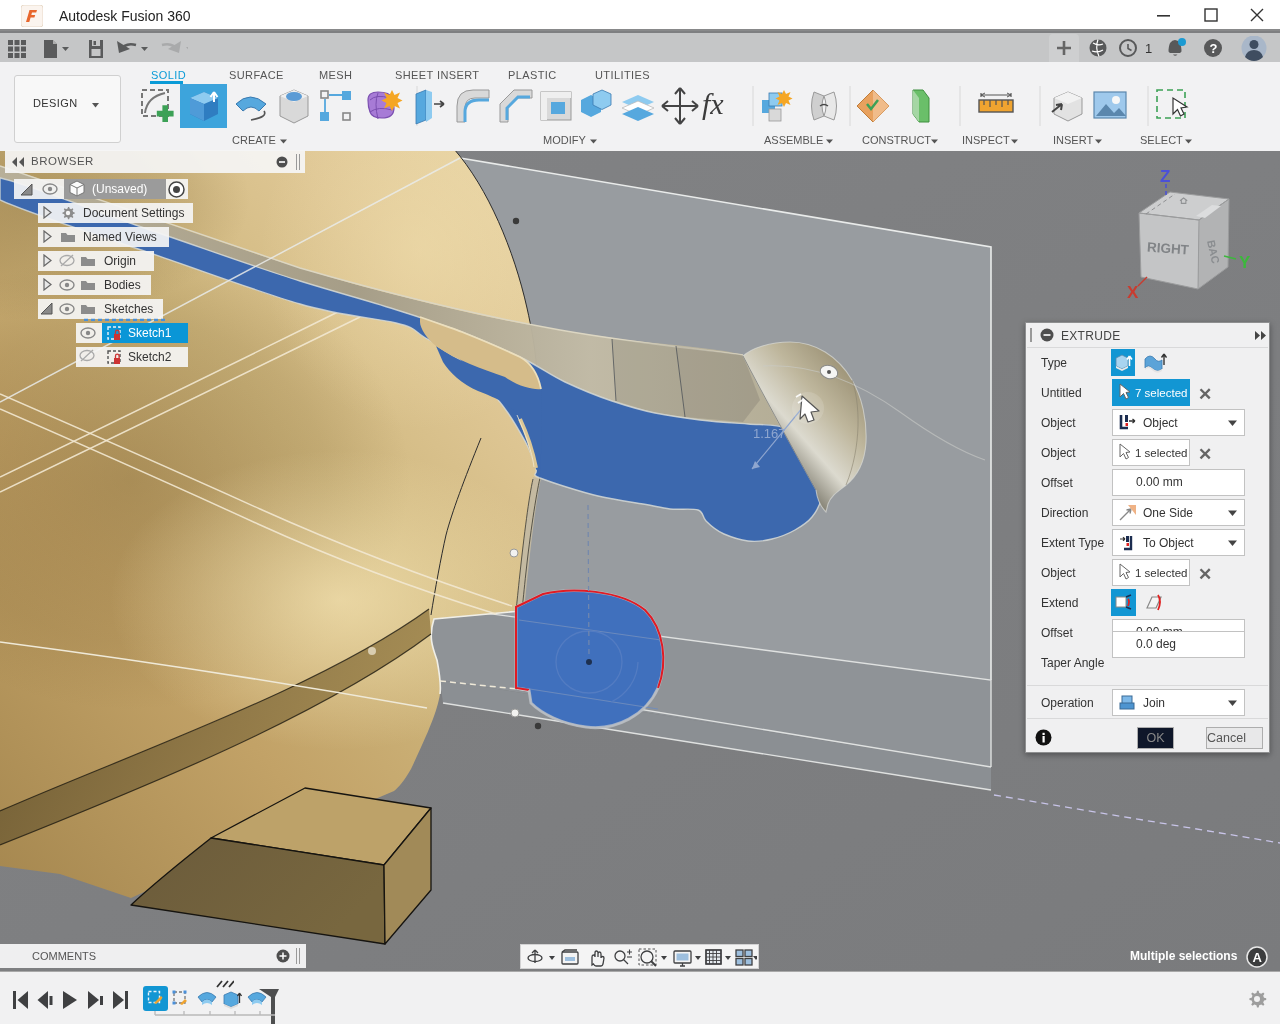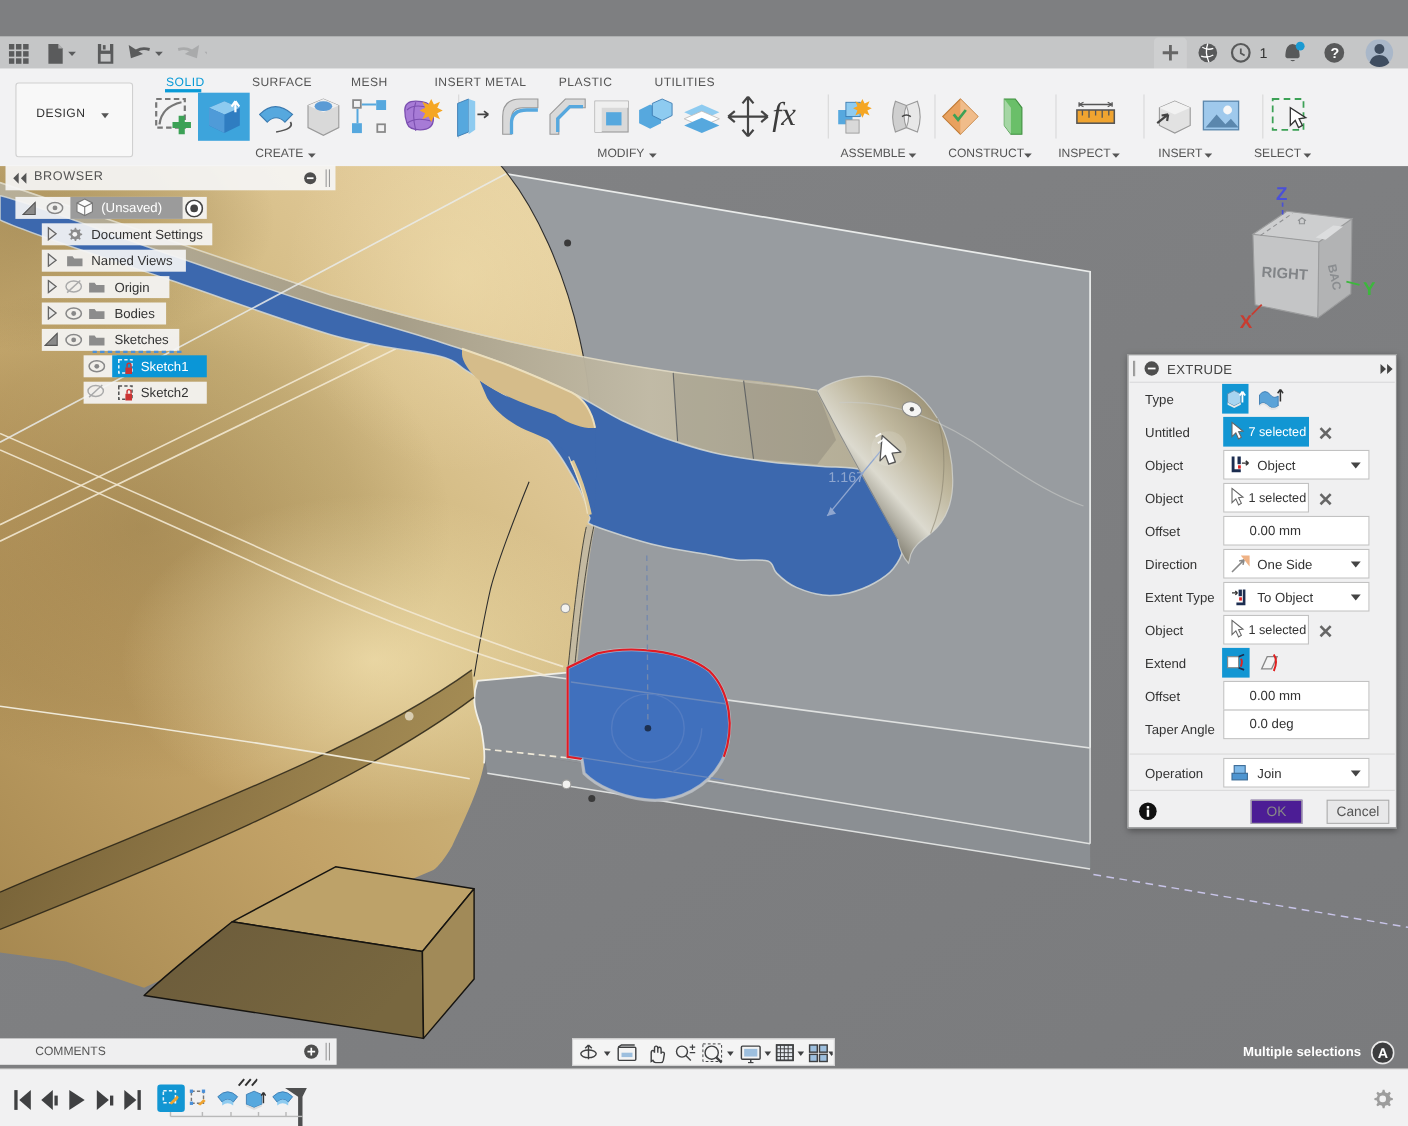--- a/index.html
+++ b/index.html
@@ -195,20 +195,36 @@
       <text x="1160" y="182" font-size="17" font-weight="bold" fill="#4a50d8">Z</text>
       <path d="M1166,184 L1166,196" stroke="#4a50d8" stroke-width="1.5" stroke-dasharray="4,3"></path>
       <text x="1127" y="298" font-size="17" font-weight="bold" fill="#c83c30">X</text>
       <path d="M1138,286 L1147,277" stroke="#c83c30" stroke-width="1.5"></path>
       <text x="1239" y="268" font-size="17" font-weight="bold" fill="#3cb83c">Y</text>
       <path d="M1224,256 L1236,259" stroke="#3cb83c" stroke-width="1.5"></path>
     </g>
    </g>
   </svg>
 
+  <div id="titlebar">
+    <svg class="abs" style="left:21px;top:5px" width="22" height="22" viewBox="0 0 22 22">
+      <rect x="0" y="0" width="22" height="22" rx="3" fill="#fbf4ee" stroke="#e8d9c8" stroke-width="1"></rect>
+      <path d="M5 17 L8.5 5 L16 5 L15.2 7.6 L11 7.6 L10.3 10 L14.2 10 L13.4 12.6 L9.6 12.6 L8.3 17 Z" fill="#e8662c"></path>
+    </svg>
+    <div class="ttext">Autodesk Fusion 360</div>
+    <svg class="winbtn" style="left:1143px" width="46" height="30">
+        <rect x="14" y="15" width="13" height="1.6" fill="#333"></rect>
+      </svg>
+    <svg class="winbtn" style="left:1189px" width="46" height="30">
+        <rect x="16" y="9" width="12" height="12" fill="none" stroke="#333" stroke-width="1.4"></rect>
+      </svg>
+    <svg class="winbtn" style="left:1235px" width="46" height="30">
+        <path d="M16 9 L28 21 M28 9 L16 21" stroke="#333" stroke-width="1.4"></path>
+      </svg>
+  </div>
   <div id="row2">
     <svg class="abs" style="left:8px;top:5px" width="180" height="22" viewBox="0 0 180 22" fill="#5a5b5c">
       <g>
           <rect x="0" y="2" width="5" height="5"></rect>
           <rect x="6.5" y="2" width="5" height="5"></rect>
           <rect x="13" y="2" width="5" height="5"></rect>
           <rect x="0" y="8.5" width="5" height="5"></rect>
           <rect x="6.5" y="8.5" width="5" height="5"></rect>
           <rect x="13" y="8.5" width="5" height="5"></rect>
           <rect x="0" y="15" width="5" height="5"></rect>
@@ -257,21 +273,21 @@
     <div class="abs" style="left:14px;top:13px;width:107px;height:68px;background:#f8f8f8;border:1px solid #d0d0d0;border-radius:3px">
       <div style="position:absolute;left:18px;top:21px;font-size:11px;color:#333;letter-spacing:0.4px">DESIGN</div>
       <svg class="abs" style="left:76px;top:25px" width="10" height="8">
           <path d="M1 2 l7 0 -3.5 4.5 Z" fill="#555"></path>
         </svg>
     </div>
     <div class="rtab" style="left:151px;color:#0a9bd7">SOLID</div>
     <div class="abs" style="left:150px;top:19px;width:33px;height:3px;background:#0a9bd7"></div>
     <div class="rtab" style="left:229px">SURFACE</div>
     <div class="rtab" style="left:319px">MESH</div>
-    <div class="rtab" style="left:395px">INSERT METAL</div>
+    <div class="rtab" style="left:395px">SHEET INSERT</div>
     <div class="rtab" style="left:508px">PLASTIC</div>
     <div class="rtab" style="left:595px">UTILITIES</div>
 
     <svg class="abs" style="left:0px;top:22px" width="1280" height="46" viewBox="0 0 1280 46">
 
       <g transform="translate(140,2)">
         <rect x="2" y="4" width="26" height="26" fill="none" stroke="#777" stroke-width="2" stroke-dasharray="5,3"></rect>
         <path d="M5 27 q2 -16 20 -20" fill="none" stroke="#777" stroke-width="2"></path>
         <path d="M20 18 h7 v7 h7 v7 h-7 v7 h-7 v-7 h-7 v-7 h7 Z" fill="#3ca156" transform="scale(0.8) translate(8,6)"></path>
       </g>
@@ -699,42 +715,42 @@
       </svg>
     <svg class="abs" style="left:119px;top:271px" width="20" height="17" viewBox="0 0 20 17">
         <path d="M2 14 L7 3 L16 3 L11 14 Z" stroke="#888" stroke-width="1.2" fill="#f4f4f4"></path>
         <path d="M13 1 q4 6 0 15" stroke="#e02020" stroke-width="1.8" fill="none"></path>
       </svg>
 
     <div class="dlabel" style="top:303px">Offset</div>
     <div class="dinput" style="top:296px">0.00 mm</div>
 
     <div class="dlabel" style="top:333px">Taper Angle</div>
-    <div class="dinput" style="top:322px">0.0 deg</div>
+    <div class="dinput" style="top:308px">0.0 deg</div>
     <div class="abs" style="left:1px;top:362px;width:241px;height:1px;background:#d9d9da"></div>
 
     <div class="dlabel" style="top:373px">Operation</div>
     <div class="dinput" style="top:366px"></div>
     <svg class="abs" style="left:92px;top:370px" width="20" height="20" viewBox="0 0 20 20">
         <rect x="4" y="3" width="10" height="8" fill="#7db8e8" stroke="#3a6a96" stroke-width="1"></rect>
         <rect x="2" y="10" width="14" height="6" fill="#4d94d0" stroke="#3a6a96" stroke-width="1"></rect>
       </svg>
     <div class="abs" style="left:117px;top:373px;font-size:12px;color:#333">Join</div>
     <svg class="abs" style="left:202px;top:377px" width="10" height="7">
         <path d="M0 0.5 l9 0 -4.5 5.5 Z" fill="#444"></path>
       </svg>
     <div class="abs" style="left:1px;top:395px;width:241px;height:1px;background:#d9d9da"></div>
 
     <svg class="abs" style="left:9px;top:406px" width="17" height="17">
         <circle cx="8.5" cy="8.5" r="8" fill="#111"></circle>
         <rect x="7.5" y="7" width="2.2" height="6.5" fill="#fff"></rect>
         <rect x="7.5" y="3.8" width="2.2" height="2.2" fill="#fff"></rect>
       </svg>
-    <div class="abs" style="left:111px;top:404px;width:47px;height:22px;background:#4c1d95;border:1px solid #adadad;text-align:center;line-height:20px;color:#888;font-size:12.5px">OK</div>
-    <div class="abs" style="left:180px;top:404px;width:57px;height:22px;background:#e8e8e9;border:1px solid #adadad;text-align:center;line-height:20px;color:#555;font-size:12.5px">Cancel</div>
+    <div class="abs" style="left:111px;top:404px;width:37px;height:22px;background:#0f172a;border:1px solid #adadad;text-align:center;line-height:20px;color:#888;font-size:12.5px">OK</div>
+    <div class="abs" style="left:180px;top:404px;width:57px;height:22px;background:#e8e8e9;border:1px solid #adadad;text-align:left;line-height:20px;color:#555;font-size:12.5px">Cancel</div>
   </div>
   <div id="timeline">
     <svg class="abs" style="left:0px;top:18px" width="180" height="20" viewBox="0 0 180 20" fill="#3f4042">
       <rect x="13" y="1" width="3" height="18"></rect>
         <path d="M28 1 L17.5 10 L28 19 Z"></path>
       <path d="M48 1 L37.5 10 L48 19 Z"></path>
         <rect x="49.5" y="6" width="3" height="9"></rect>
       <path d="M63 1 L77 10 L63 19 Z"></path>
       <path d="M88 1 L99 10 L88 19 Z"></path>
         <rect x="100" y="6" width="3" height="9"></rect>

